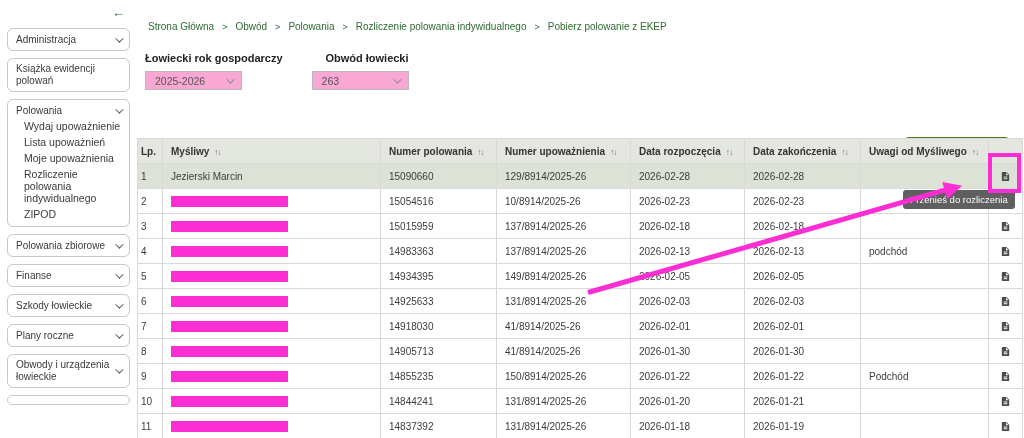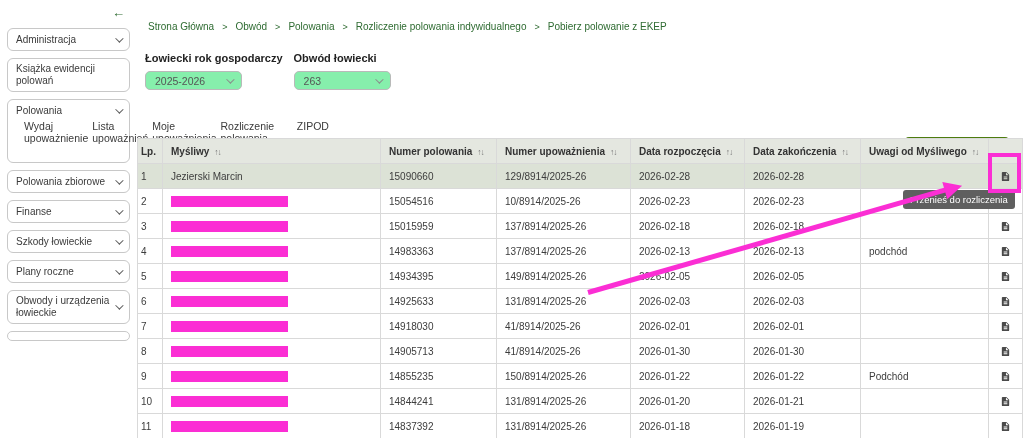--- a/index.html
+++ b/index.html
@@ -10,30 +10,30 @@
   }
   
   .sidebar { position:absolute; left:0; top:0; width:137px; height:438px; background:#fff; }
   .collapse-row { height:22px; display:flex; justify-content:flex-end; padding:6px 12px 0 0; }
   .collapse-arrow { color:var(--green,#2e6b31); font-size:13px; line-height:13px; cursor:pointer; font-weight:bold; }
   .side-nav { display:flex; flex-direction:column; gap:7px; padding:6px 7px 0 7px; }
   .side-box { border:1px solid #c8c8c8; border-radius:6px; background:#fff; padding:4px 8px; }
   .side-row { display:flex; align-items:center; justify-content:space-between; min-height:13px; }
   .side-label { font-size:10px; color:#3a3a3a; line-height:12px; }
   .chev { width:6px; height:6px; border-right:1.4px solid #5a5a5a; border-bottom:1.4px solid #5a5a5a; transform:rotate(45deg) translateY(-2px); flex:none; margin-left:4px; }
-  .side-children { padding:3px 0 2px 8px; display:flex; flex-direction:row; gap:4px; }
+  .side-children { padding:3px 0 2px 8px; display:flex; flex-direction:column; gap:4px; }
   .side-child { font-size:10.5px; color:#3a3a3a; line-height:12px; cursor:pointer; }
   
   .main { position:absolute; left:137px; top:0; width:887px; height:438px; }
   .breadcrumb { position:absolute; left:11px; top:21px; display:flex; align-items:center; gap:8px; font-size:10px; color:var(--green,#2e6b31); white-space:nowrap; }
   .bc-item { cursor:pointer; }
   .bc-sep { font-size:9px; }
-  .filters { position:absolute; left:8px; top:52px; display:flex; gap:11px; }
+  .filters { position:absolute; left:8px; top:52px; display:flex; gap:29px;text-align:right; }
   .filter-label { font-size:11px; font-weight:bold; color:#222; display:block; margin-bottom:7px; }
-  .select { width:97px; height:19px; border:1px solid #b9b9b9; border-radius:5px; display:flex; align-items:center; justify-content:space-between; padding:0 9px; font-size:10.5px; color:#555; cursor:pointer; background:#86efac; }
+  .select { width:97px; height:19px; border:1px solid #b9b9b9; border-radius:0; display:flex; align-items:center; justify-content:space-between; padding:0 9px; font-size:10.5px; color:#555; cursor:pointer; background:#f9a8d4; }
   .select .chev { margin-left:0; border-color:#8a8a8a; }
   .search-input { position:absolute; top:109px; right:14px; width:106px; height:21px; border:3px solid #4d7c0f; border-radius:5px; padding:0 8px; font-size:10.5px; font-family:"Liberation Sans", sans-serif; color:#3c3c3c; outline:none;margin-top:28px; }
   .search-input::placeholder { color:#8d8d8d; }
   
   .table-wrap { position:absolute; left:0; top:138px; }
   table { border-collapse:collapse; table-layout:fixed; width:885px; font-size:10px; }
   th, td { border:1px solid #d9d9d9; height:25px; padding:0 8px; text-align:left; overflow:hidden; white-space:nowrap; font-weight:normal; vertical-align:middle; }
   th { background:var(--header-bg,#e4e7e0); font-weight:bold; color:#333; }
   col.c-lp { width:25px; } col.c-hunter { width:218px; } col.c-huntno { width:116px; }
   col.c-authno { width:134px; } col.c-start { width:114px; } col.c-end { width:116px; }

